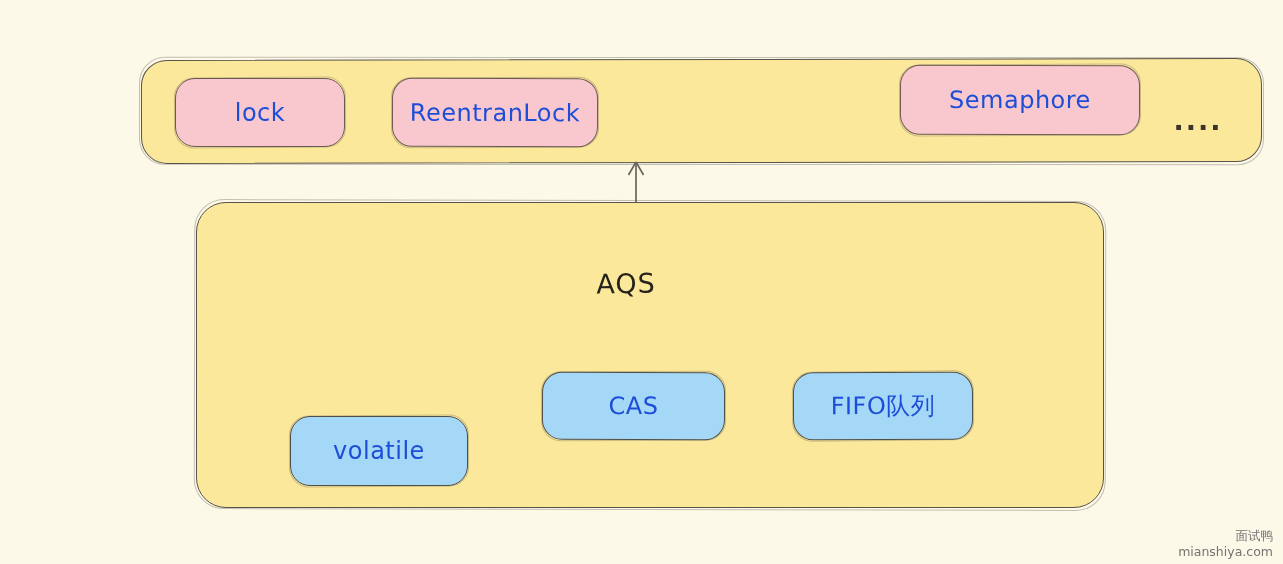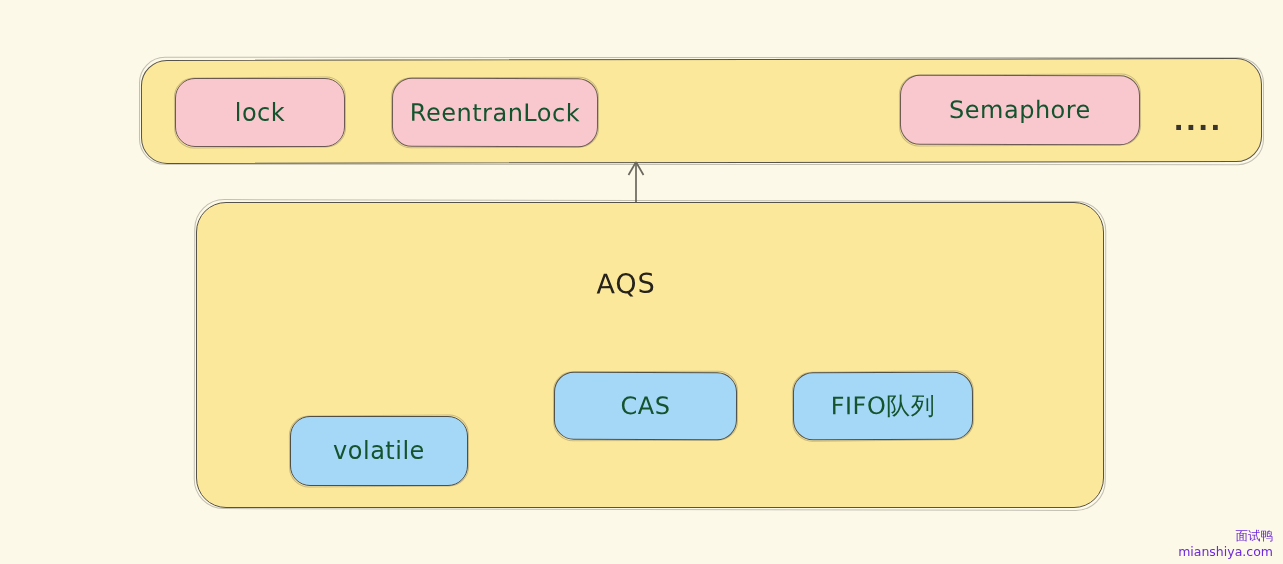--- a/index.html
+++ b/index.html
@@ -29,21 +29,21 @@
     transform:rotate(.12deg);
     pointer-events:none;
   }
   .node{
     position:absolute;
     display:flex;align-items:center;justify-content:center;
     border:1.6px solid #5B544B;
     border-radius:20px;
     box-sizing:border-box;
     font-size:24px;
-    color:#14532d;
+    color:#1d4ed8;
     letter-spacing:.5px;
   }
   .node::after{
     content:"";
     position:absolute; inset:-2px;
     border:1px solid rgba(91,84,75,.30);
     border-radius:inherit;
     transform:rotate(-.4deg);
     pointer-events:none;
   }
@@ -63,55 +63,55 @@
     letter-spacing:1px;
     transform:rotate(-1deg);
   }
   .arrow-svg{position:absolute;}
   .watermark{
     position:absolute;
     right:10px;bottom:4px;
     text-align:right;
     font-size:12.5px;
     line-height:16px;
-    color:#6d28d9;
+    color:#737373;
   }
 </style>
 </head>
 <body>
 
 <div class="stage">
 
   <div class="group-box" style="left:141px;top:59px;width:1121px;height:104px;transform:rotate(-.1deg);"></div>
 
   <div class="node pink" style="left:175px;top:78px;width:170px;height:69px;">
     <span>lock</span>
   </div>
   <div class="node pink" style="left:392px;top:78px;width:206px;height:69px;transform:rotate(.15deg);text-align:right;">
     <span>ReentranLock</span>
   </div>
-  <div class="node pink" style="left:900px;top:75px;width:240px;height:70px;transform:rotate(.1deg);">
+  <div class="node pink" style="left:900px;top:65px;width:240px;height:70px;transform:rotate(.1deg);">
     <span>Semaphore</span>
   </div>
   <div class="more-dots" style="left:1163px;top:100px;width:70px;height:40px;">....</div>
 
   <svg class="arrow-svg" style="left:620px;top:152px;" width="32" height="56" viewBox="0 0 32 56">
     <line x1="16" y1="53" x2="16" y2="11" stroke="#6B675C" stroke-width="1.7"></line>
     <line x1="16" y1="10" x2="8.5" y2="23" stroke="#6B675C" stroke-width="1.7"></line>
     <line x1="16" y1="10" x2="23.5" y2="23" stroke="#6B675C" stroke-width="1.7"></line>
   </svg>
 
   <div class="group-box" style="left:196px;top:202px;width:908px;height:306px;border-radius:30px;"></div>
 
   <div class="aqs-title" style="left:556px;top:268px;width:140px;">AQS</div>
 
   <div class="node blue" style="left:290px;top:372px;width:178px;height:70px;margin-top:44px;">
     <span>volatile</span>
   </div>
-  <div class="node blue" style="left:542px;top:372px;width:183px;height:68px;transform:rotate(.2deg);margin-left:12px;">
+  <div class="node blue" style="left:542px;top:372px;width:183px;height:68px;transform:rotate(.2deg);">
     <span>CAS</span>
   </div>
   <div class="node blue" style="left:793px;top:372px;width:180px;height:68px;transform:rotate(-.2deg);">
     <span>FIFO队列</span>
   </div>
 
   <div class="watermark">
     <div>面试鸭</div>
     <div>mianshiya.com</div>
   </div>

